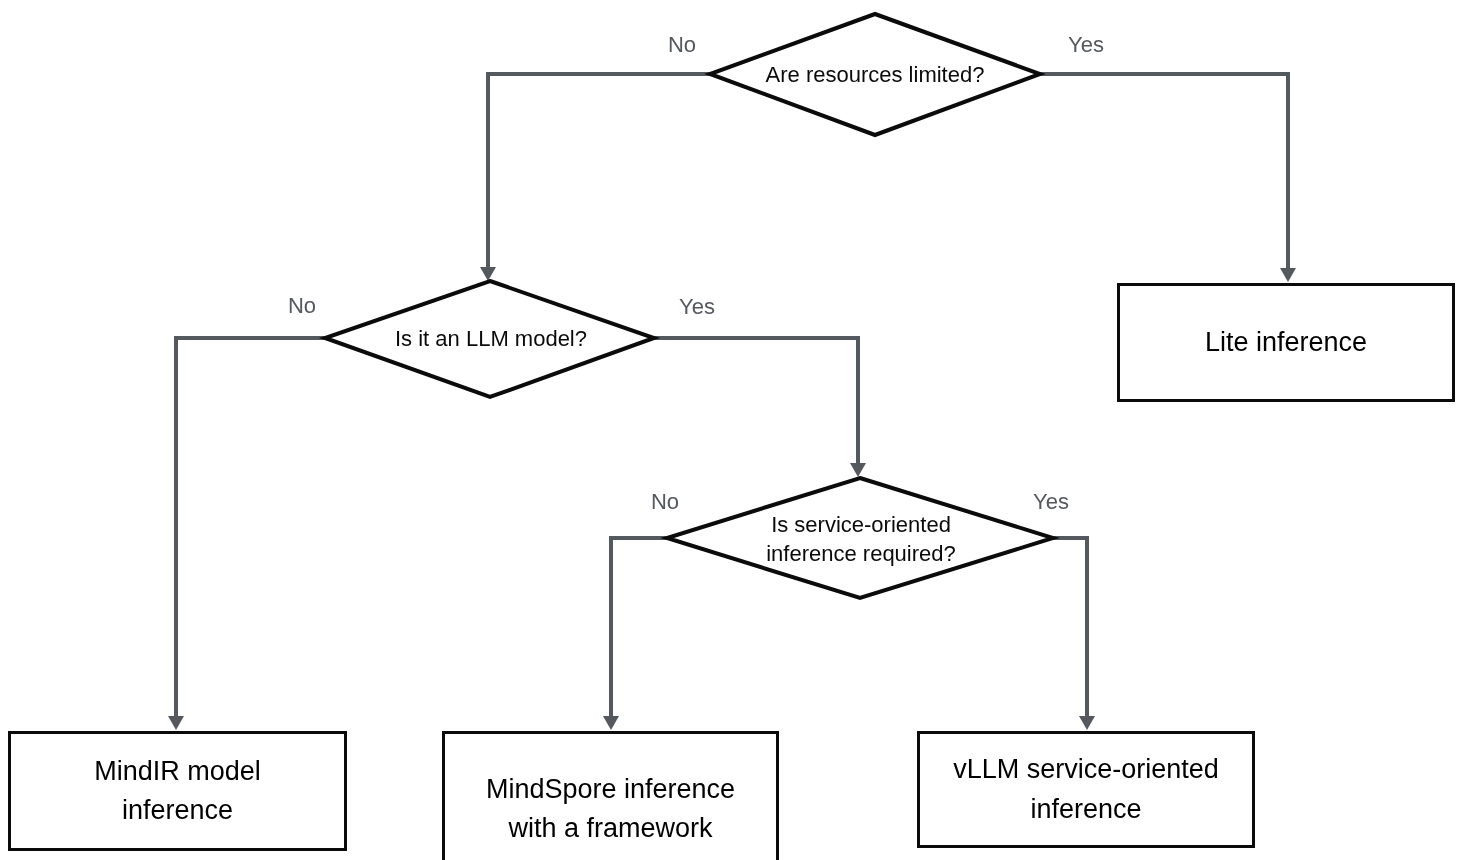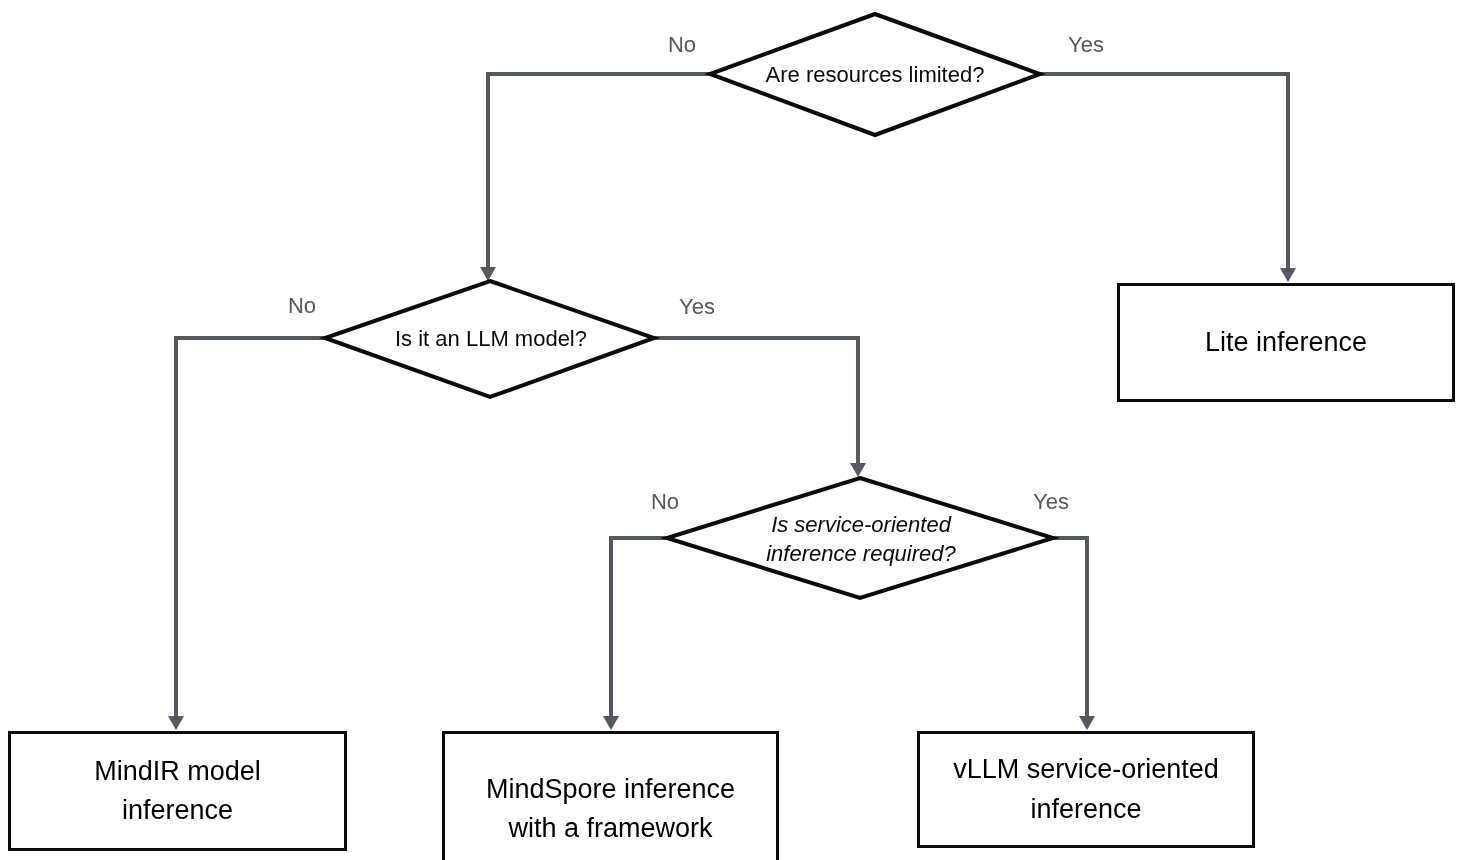--- a/index.html
+++ b/index.html
@@ -95,21 +95,21 @@
     <path class="edge-line" d="M1053,538 L1087,538 L1087,719"></path>
     <polygon class="arrowhead" points="1079,716 1095,716 1087,730"></polygon>
 
     <polygon class="diamond" points="875,14 1040,74 875,135 710,74"></polygon>
     <polygon class="diamond" points="490,281 654,338 490,397 325,338"></polygon>
     <polygon class="diamond" points="860,478 1053,538 860,598 667,538"></polygon>
   </svg>
 
   <div class="diamond-text" style="left:875px; top:75px; width:320px;">Are resources limited?</div>
   <div class="diamond-text" style="left:491px; top:339px; width:320px;">Is it an LLM model?</div>
-  <div class="diamond-text" style="left:861px; top:539px; width:360px;font-style:italic;">Is service-oriented
+  <div class="diamond-text" style="left:861px; top:539px; width:360px;">Is service-oriented
 inference required?</div>
 
   <div class="edge-label" style="left:682px; top:45px;">No</div>
   <div class="edge-label" style="left:1086px; top:45px;">Yes</div>
   <div class="edge-label" style="left:302px; top:306px;">No</div>
   <div class="edge-label" style="left:697px; top:307px;">Yes</div>
   <div class="edge-label" style="left:665px; top:502px;">No</div>
   <div class="edge-label" style="left:1051px; top:502px;">Yes</div>
 
   <div class="outcome-box" style="left:1117px; top:283px; width:338px; height:119px;">

